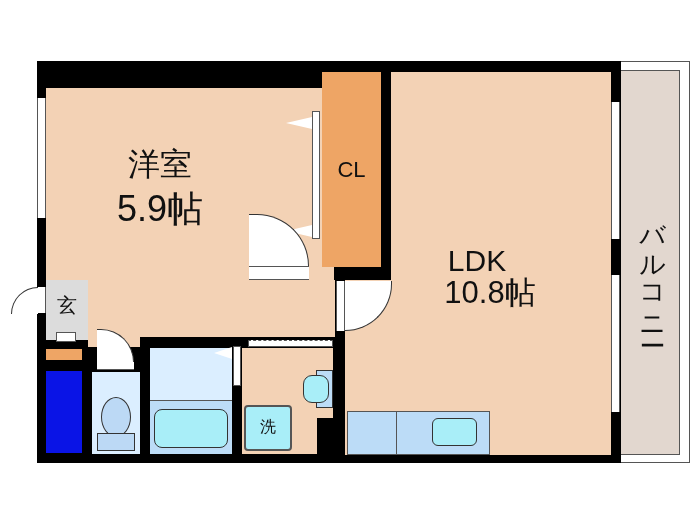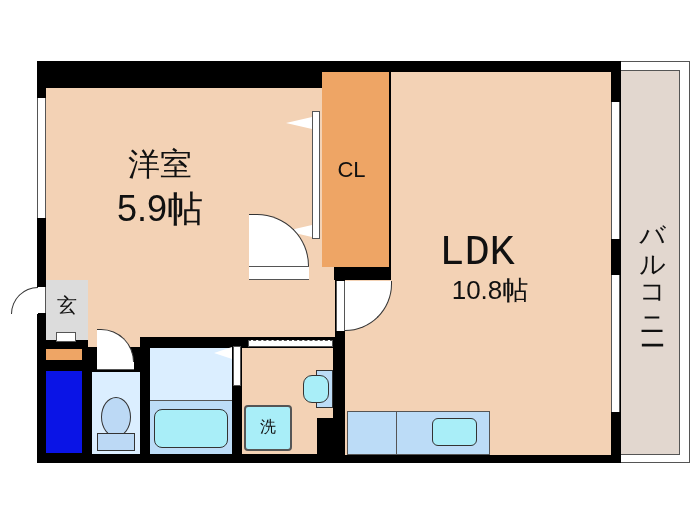--- a/index.html
+++ b/index.html
@@ -21,27 +21,27 @@
   <div class="label" style="left:14px;top:135px;width:34px;font-size:26px;writing-mode:vertical-rl;text-orientation:upright;letter-spacing:2px;">バルコニー</div>
 </div>
 
 <div class="abs wall" style="left:37px;top:61px;width:584px;height:402px;"></div>
 
 <div class="abs room" style="left:46px;top:88px;width:288px;height:195px;">
   <div class="label" style="left:74px;top:60px;width:80px;font-size:32px;">洋室</div>
   <div class="label" style="left:54px;top:102px;width:120px;font-size:36px;">5.9帖</div>
 </div>
 
-<div class="abs" style="left:322px;top:72px;width:67px;height:195px;background:#eea565;">
+<div class="abs" style="left:322px;top:72px;width:59px;height:195px;background:#eea565;">
   <div class="label" style="left:0;top:86px;width:59px;font-size:22px;">CL</div>
 </div>
 
 <div class="abs room" style="left:391px;top:72px;width:220px;height:383px;">
-  <div class="label" style="left:36px;top:159px;width:100px;font-size:42px;font-family:Liberation Mono, monospace;">LDK</div>
-  <div class="label" style="left:34px;top:205px;width:130px;font-size:26px;">10.8帖</div>
+  <div class="label" style="left:36px;top:173px;width:100px;font-size:30px;">LDK</div>
+  <div class="label" style="left:34px;top:205px;width:130px;font-size:31px;">10.8帖</div>
 </div>
 
 <div class="abs room" style="left:345px;top:280px;width:50px;height:175px;"></div>
 
 <div class="abs room" style="left:88px;top:280px;width:247px;height:57px;"></div>
 <div class="abs room" style="left:88px;top:337px;width:52px;height:10px;"></div>
 
 <div class="abs" style="left:46px;top:280px;width:42px;height:60px;background:#dcdcdc;">
   <div class="label" style="left:0;top:15px;width:42px;font-size:20px;">玄</div>
 </div>

